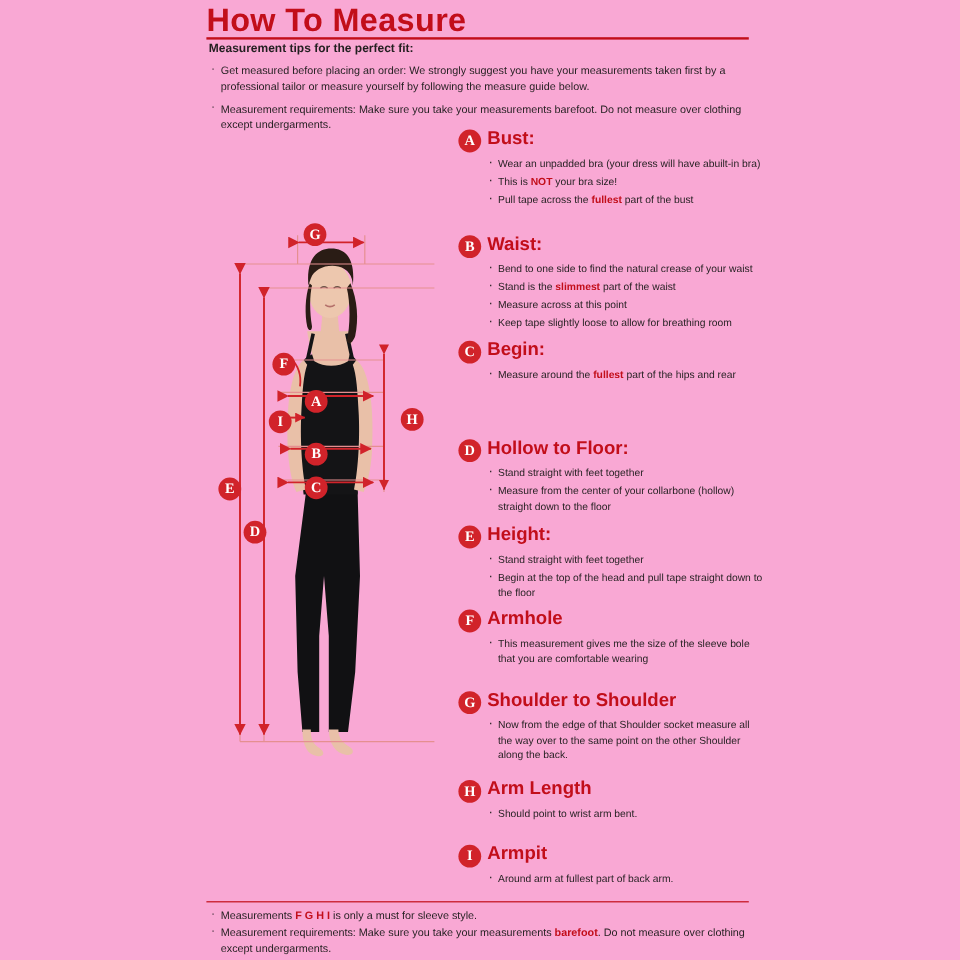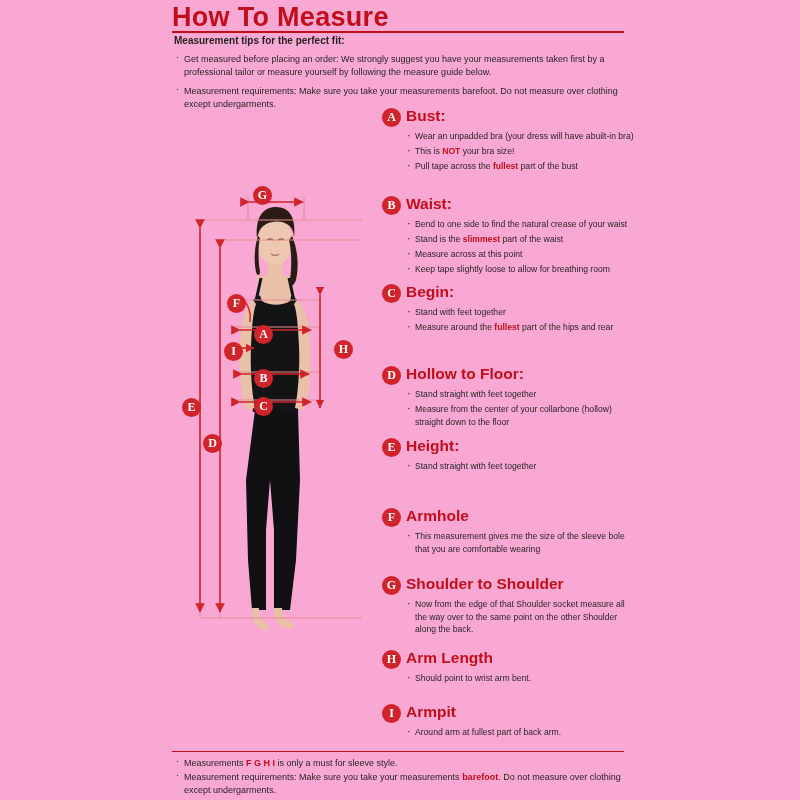--- a/index.html
+++ b/index.html
@@ -291,37 +291,37 @@
           <div class="eline"><span>Bend to one side to find the natural crease of your waist</span></div>
           <div class="eline"><span>Stand is the </span><span class="red">slimmest</span><span> part of the waist</span></div>
           <div class="eline"><span>Measure across at this point</span></div>
           <div class="eline"><span>Keep tape slightly loose to allow for breathing room</span></div>
         </div>
       </div>
       <div class="entry" style="top: 176px;">
         <div class="badge">C</div>
         <div class="entry-title">Begin:</div>
         <div class="entry-lines">
-          <div class="eline"><span>Stand with feet together</span></div>
           <div class="eline"><span>Measure around the </span><span class="red">fullest</span><span> part of the hips and rear</span></div>
         </div>
       </div>
       <div class="entry" style="top: 258px;">
         <div class="badge">D</div>
         <div class="entry-title">Hollow to Floor:</div>
         <div class="entry-lines">
           <div class="eline"><span>Stand straight with feet together</span></div>
           <div class="eline"><span>Measure from the center of your collarbone (hollow) straight down to the floor</span></div>
         </div>
       </div>
       <div class="entry" style="top: 330px;">
         <div class="badge">E</div>
         <div class="entry-title">Height:</div>
         <div class="entry-lines">
           <div class="eline"><span>Stand straight with feet together</span></div>
+          <div class="eline"><span>Begin at the top of the head and pull tape straight down to the floor</span></div>
         </div>
       </div>
       <div class="entry" style="top: 400px;">
         <div class="badge">F</div>
         <div class="entry-title">Armhole</div>
         <div class="entry-lines">
           <div class="eline"><span>This measurement gives me the size of the sleeve bole that you are comfortable wearing</span></div>
         </div>
       </div>
       <div class="entry" style="top: 468px;">

